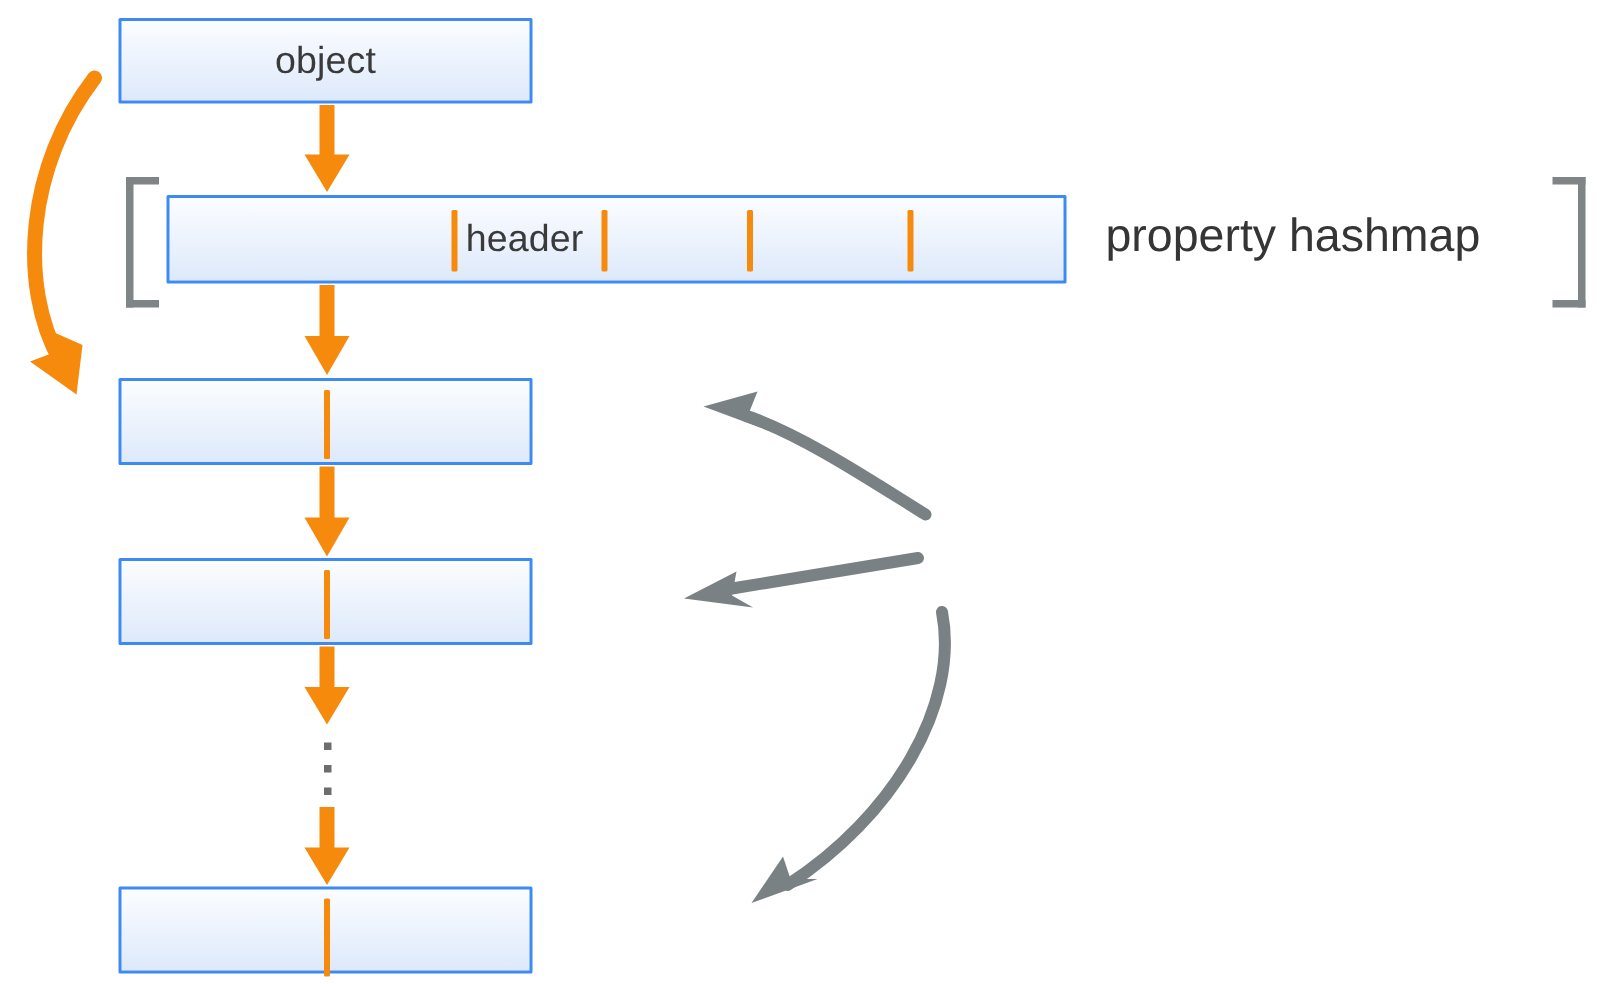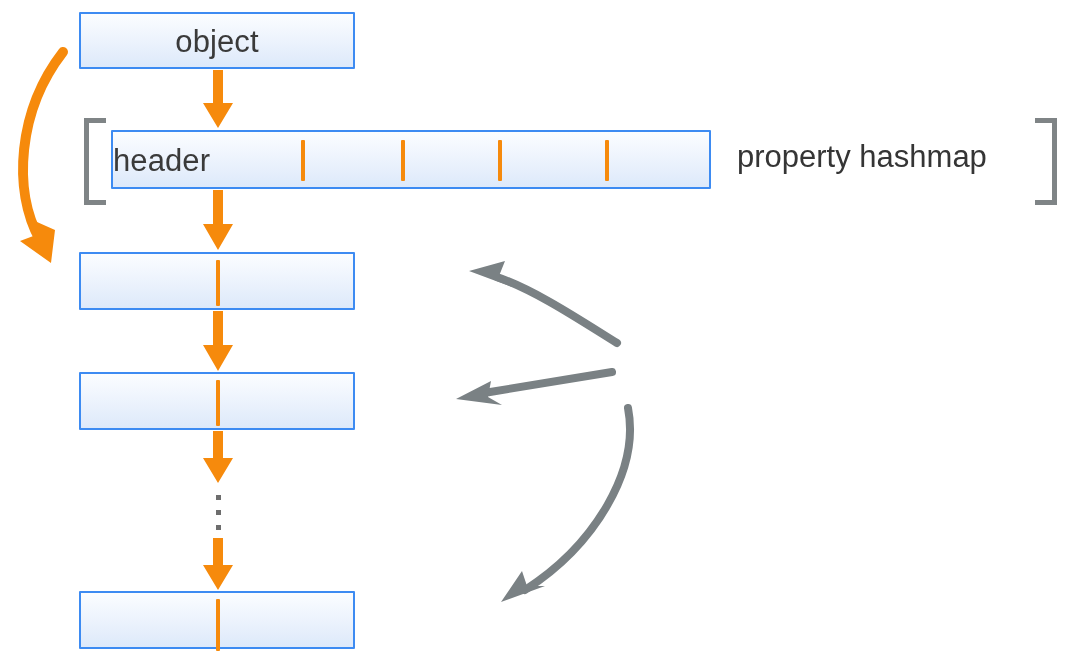--- a/index.html
+++ b/index.html
@@ -26,21 +26,21 @@
     border-radius: 1px;
   }
   .box-label {
     position: absolute;
     left: 0;
     right: 0;
     top: 50%;
     transform: translateY(-50%);
     text-align: center;
     color: #3a3a3a;
-    font-size: 31px;
+    font-size: 25px;
     letter-spacing: 0.1px;
     line-height: 1;
   }
   .tick {
     position: absolute;
     width: 4px;
     background: #f68a0c;
     border-radius: 1px;
   }
   .divider {
@@ -88,21 +88,21 @@
 </head>
 <body>
 
 <div id="canvas">
 
   <div class="box" style="left:79px; top:12px; width:276px; height:57px;">
     <div class="box-label">object</div>
   </div>
 
   <div class="box" style="left:111px; top:130px; width:600px; height:59px;">
-    <div class="box-label" style="left:0; width:276px; text-align:left;">header</div>
+    <div class="box-label" style="left:0; width:276px; text-align:right;">header</div>
     <div class="tick" style="left:188px; top:8px; height:41px;"></div>
     <div class="tick" style="left:288px; top:8px; height:41px;"></div>
     <div class="tick" style="left:385px; top:8px; height:41px;"></div>
     <div class="tick" style="left:492px; top:8px; height:41px;"></div>
   </div>
 
   <div class="bracket bracket-left" style="left:84px; top:118px; width:22px; height:87px;"></div>
   <div class="bracket bracket-right" style="left:1035px; top:118px; width:22px; height:87px;"></div>
 
   <div class="text-label" style="left:737px; top:141px;">property hashmap</div>

